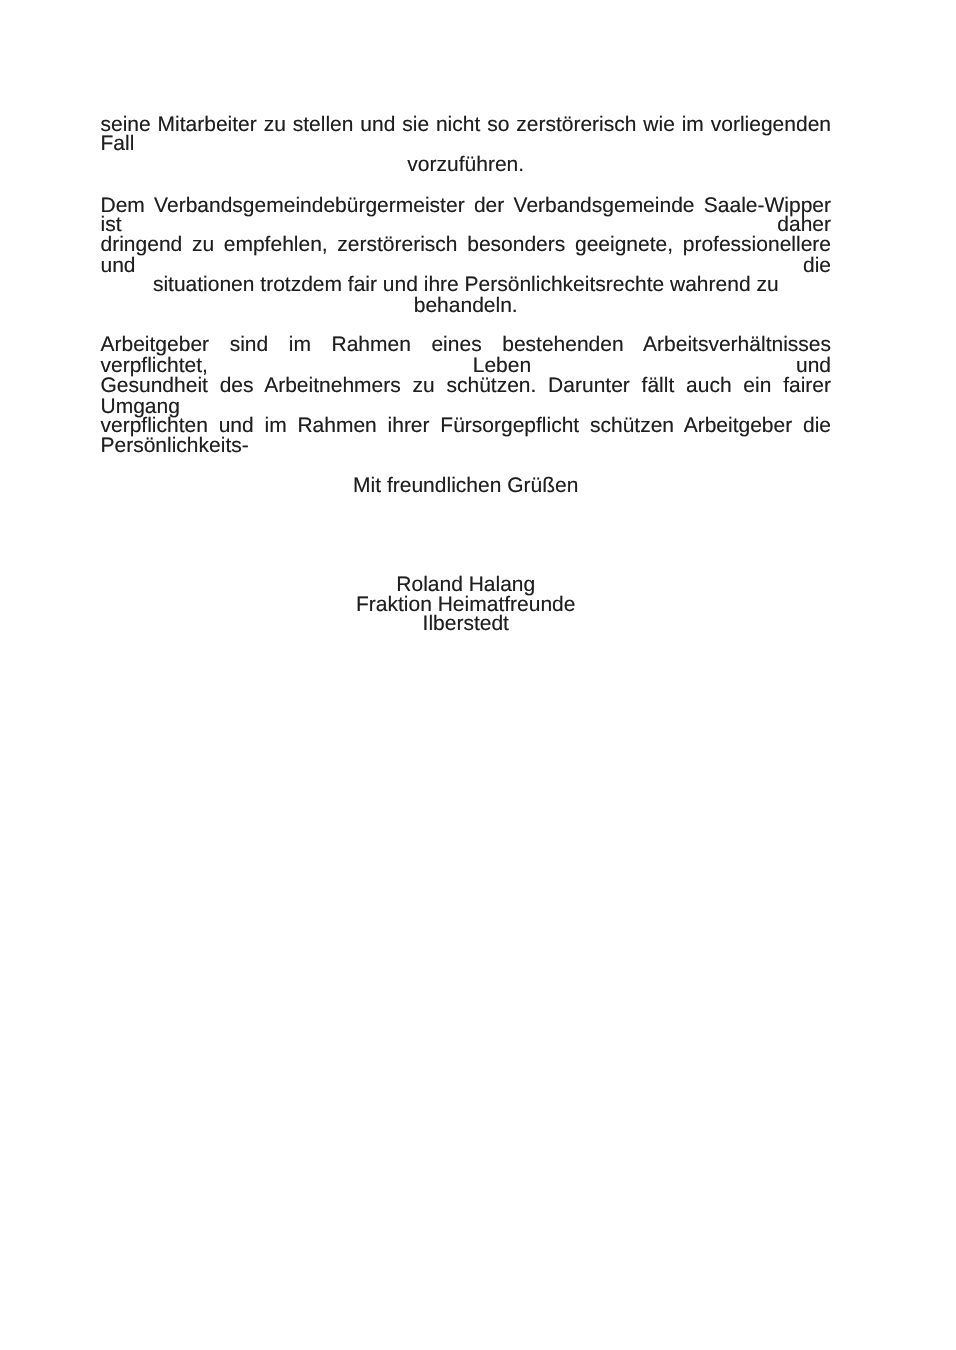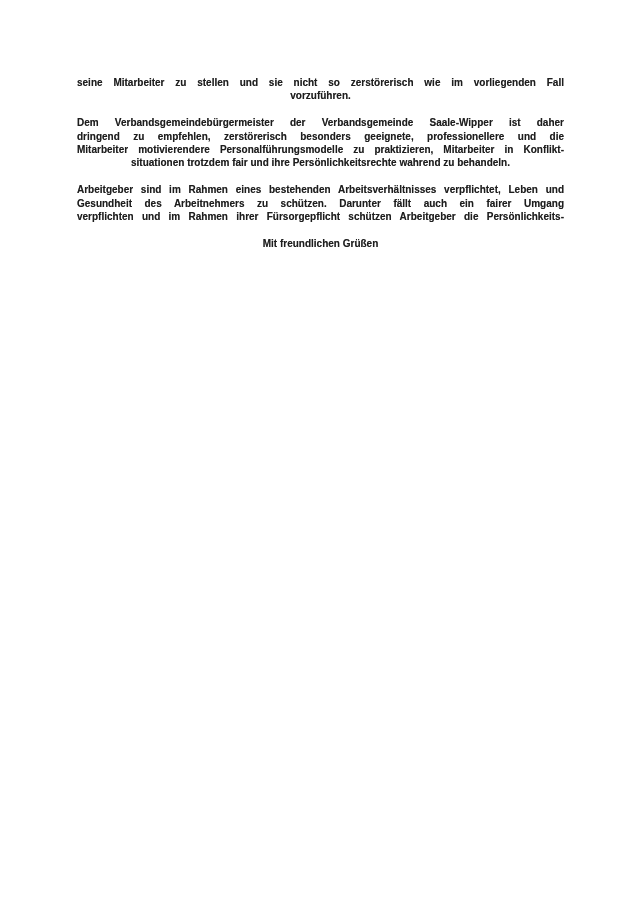--- a/index.html
+++ b/index.html
@@ -11,27 +11,26 @@
     position: relative;
     width: 637px;
     height: 900px;
     background: #ffffff;
     font-family: "Liberation Sans", sans-serif;
     color: #1e1e1e;
     overflow: hidden;
   }
   .letter-body {
     position: absolute;
-    left: 77px;
+    left: 67px;
     top: 76px;
     width: 487px;
-    font-size: 10px;
+    font-size: 14px;
     line-height: 13.4px;
     text-shadow: 0 0 0.4px rgba(30,30,30,0.5);
-    font-weight: bold;
   }
   .para {
     margin: 0 0 13.4px 0;
   }
   .ln {
     text-align: center;
     white-space: normal;
   }
   .just {
     text-align: justify;
@@ -53,28 +52,32 @@
   <div class="letter-body">
 
     <div class="para">
       <div class="ln just">seine Mitarbeiter zu stellen und sie nicht so zerstörerisch wie im vorliegenden Fall</div>
       <div class="ln">vorzuführen.</div>
     </div>
 
     <div class="para">
       <div class="ln just">Dem Verbandsgemeindebürgermeister der Verbandsgemeinde Saale-Wipper ist daher</div>
       <div class="ln just">dringend zu empfehlen, zerstörerisch besonders geeignete, professionellere und die</div>
-      <div class="ln just">Mitarbeiter motivierendere Personalführungsmodelle zu praktizieren, Mitarbeiter in Konflikt-</div>
       <div class="ln">situationen trotzdem fair und ihre Persönlichkeitsrechte wahrend zu behandeln.</div>
     </div>
 
     <div class="para">
       <div class="ln just">Arbeitgeber sind im Rahmen eines bestehenden Arbeitsverhältnisses verpflichtet, Leben und</div>
       <div class="ln just">Gesundheit des Arbeitnehmers zu schützen. Darunter fällt auch ein fairer Umgang</div>
       <div class="ln just">verpflichten und im Rahmen ihrer Fürsorgepflicht schützen Arbeitgeber die Persönlichkeits-</div>
     </div>
 
 
     <div class="ln closing">Mit freundlichen Grüßen</div>
 
+    <div class="signature">
+      <div class="ln">Roland Halang</div>
+      <div class="ln">Fraktion Heimatfreunde</div>
+      <div class="ln">Ilberstedt</div>
+    </div>
 
   </div>
 </div>
 
 </body></html>

